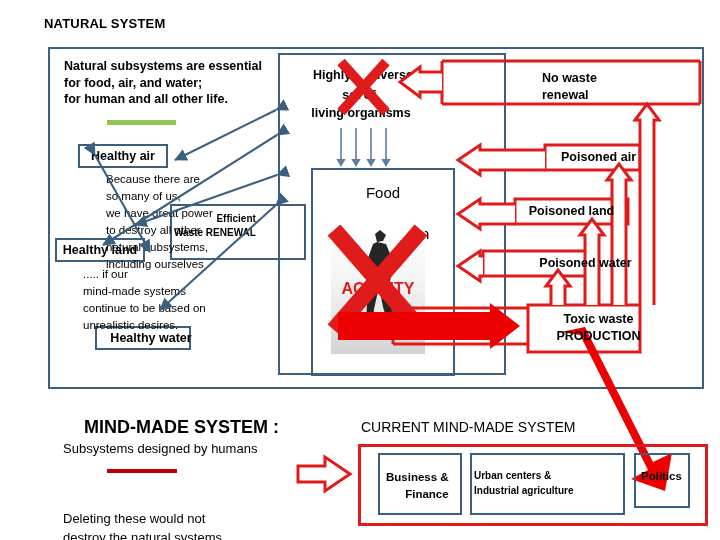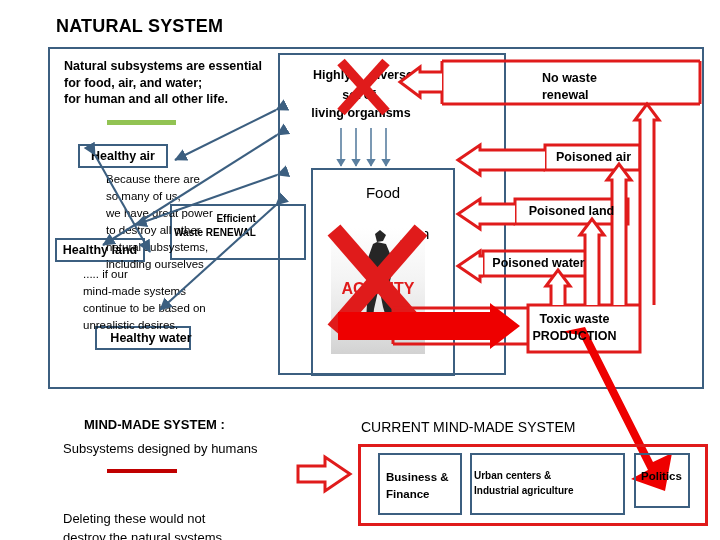--- a/index.html
+++ b/index.html
@@ -15,21 +15,21 @@
   .bluebox{border:2px solid #3c5f80;background:transparent;}
   .bold{font-weight:bold;}
   .ctr{text-align:center;}
   svg{position:absolute;left:0;top:0;overflow:visible;}
 </style>
 </head>
 <body>
 
 <div class="stage">
 
-  <div class="txt bold" style="left:56px;top:16px;font-size:18px;letter-spacing:.2px;">NATURAL SYSTEM</div>
+  <div class="txt bold" style="left:44px;top:16px;font-size:13px;letter-spacing:.2px;">NATURAL SYSTEM</div>
 
   <div class="abs bluebox" style="left:48px;top:47px;width:656px;height:342px;"></div>
 
   <div class="abs bluebox" style="left:278px;top:53px;width:228px;height:322px;"></div>
 
   <div class="abs bluebox" style="left:311px;top:168px;width:144px;height:208px;"></div>
 
   <div class="abs bluebox" style="left:170px;top:204px;width:136px;height:56px;"></div>
 
   <div class="txt bold" style="left:64px;top:58px;font-size:12.5px;line-height:1.32;">Natural subsystems are essential
@@ -166,38 +166,38 @@
       <path d="M338 312 L490 312 L490 303 L520 326 L490 349 L490 340 L338 340 Z"></path>
     </g>
 
     <g fill="#ee0000">
       <path d="M561 332 L585 327 L653 462 L672 453 L665 491 L631 479 L648 470 L580 335 Z"></path>
     </g>
   </svg>
 
   <div class="txt bold" style="left:542px;top:70px;font-size:12.5px;line-height:1.35;">No waste
 renewal</div>
-  <div class="txt bold ctr" style="left:545px;top:150px;width:97px;font-size:12.5px;">Poisoned air</div>
+  <div class="txt bold ctr" style="left:545px;top:150px;width:107px;font-size:12.5px;">Poisoned air</div>
   <div class="txt bold ctr" style="left:515px;top:204px;width:113px;font-size:12.5px;">Poisoned land</div>
-  <div class="txt bold ctr" style="left:483px;top:256px;width:111px;font-size:12.5px;">Poisoned water</div>
-  <div class="txt bold ctr" style="left:528px;top:311px;width:93px;font-size:12.5px;line-height:1.35;">Toxic waste
+  <div class="txt bold ctr" style="left:483px;top:256px;width:111px;font-size:12.5px;padding-left:47px;">Poisoned water</div>
+  <div class="txt bold ctr" style="left:528px;top:311px;width:93px;font-size:12.5px;line-height:1.35;padding-left:24px;">Toxic waste
 PRODUCTION</div>
 
-  <div class="txt bold" style="left:63px;top:417px;font-size:13px;padding-left:21px;">MIND-MADE SYSTEM :</div>
+  <div class="txt bold" style="left:63px;top:417px;font-size:18px;padding-left:21px;">MIND-MADE SYSTEM :</div>
   <div class="txt" style="left:63px;top:441px;font-size:13px;">Subsystems designed by humans</div>
   <div class="abs" style="left:107px;top:469px;width:70px;height:4px;background:#c00000;"></div>
   <div class="txt" style="left:63px;top:484px;font-size:13px;line-height:1.45;margin-top:26px;">Deleting these would not
 destroy the natural systems</div>
 
   <div class="txt" style="left:361px;top:419px;font-size:14px;">CURRENT MIND-MADE SYSTEM</div>
 
   <div class="abs" style="left:358px;top:444px;width:350px;height:82px;border:3px solid #e01b1b;"></div>
 
   <div class="abs bluebox" style="left:378px;top:453px;width:84px;height:62px;"></div>
-  <div class="txt bold" style="left:386px;top:469px;font-size:11.5px;line-height:1.45;">Business &amp;
+  <div class="txt bold" style="left:386px;top:469px;font-size:11.5px;line-height:1.45;text-align:right;">Business &amp;
 Finance</div>
 
   <div class="abs bluebox" style="left:470px;top:453px;width:155px;height:62px;"></div>
   <div class="txt bold" style="left:474px;top:469px;font-size:10px;line-height:1.45;">Urban centers &amp;
 Industrial agriculture</div>
 
   <div class="abs bluebox" style="left:634px;top:453px;width:56px;height:55px;"></div>
   <div class="txt bold" style="left:641px;top:470px;font-size:11.5px;">Politics</div>
 
   <svg width="720" height="540">

